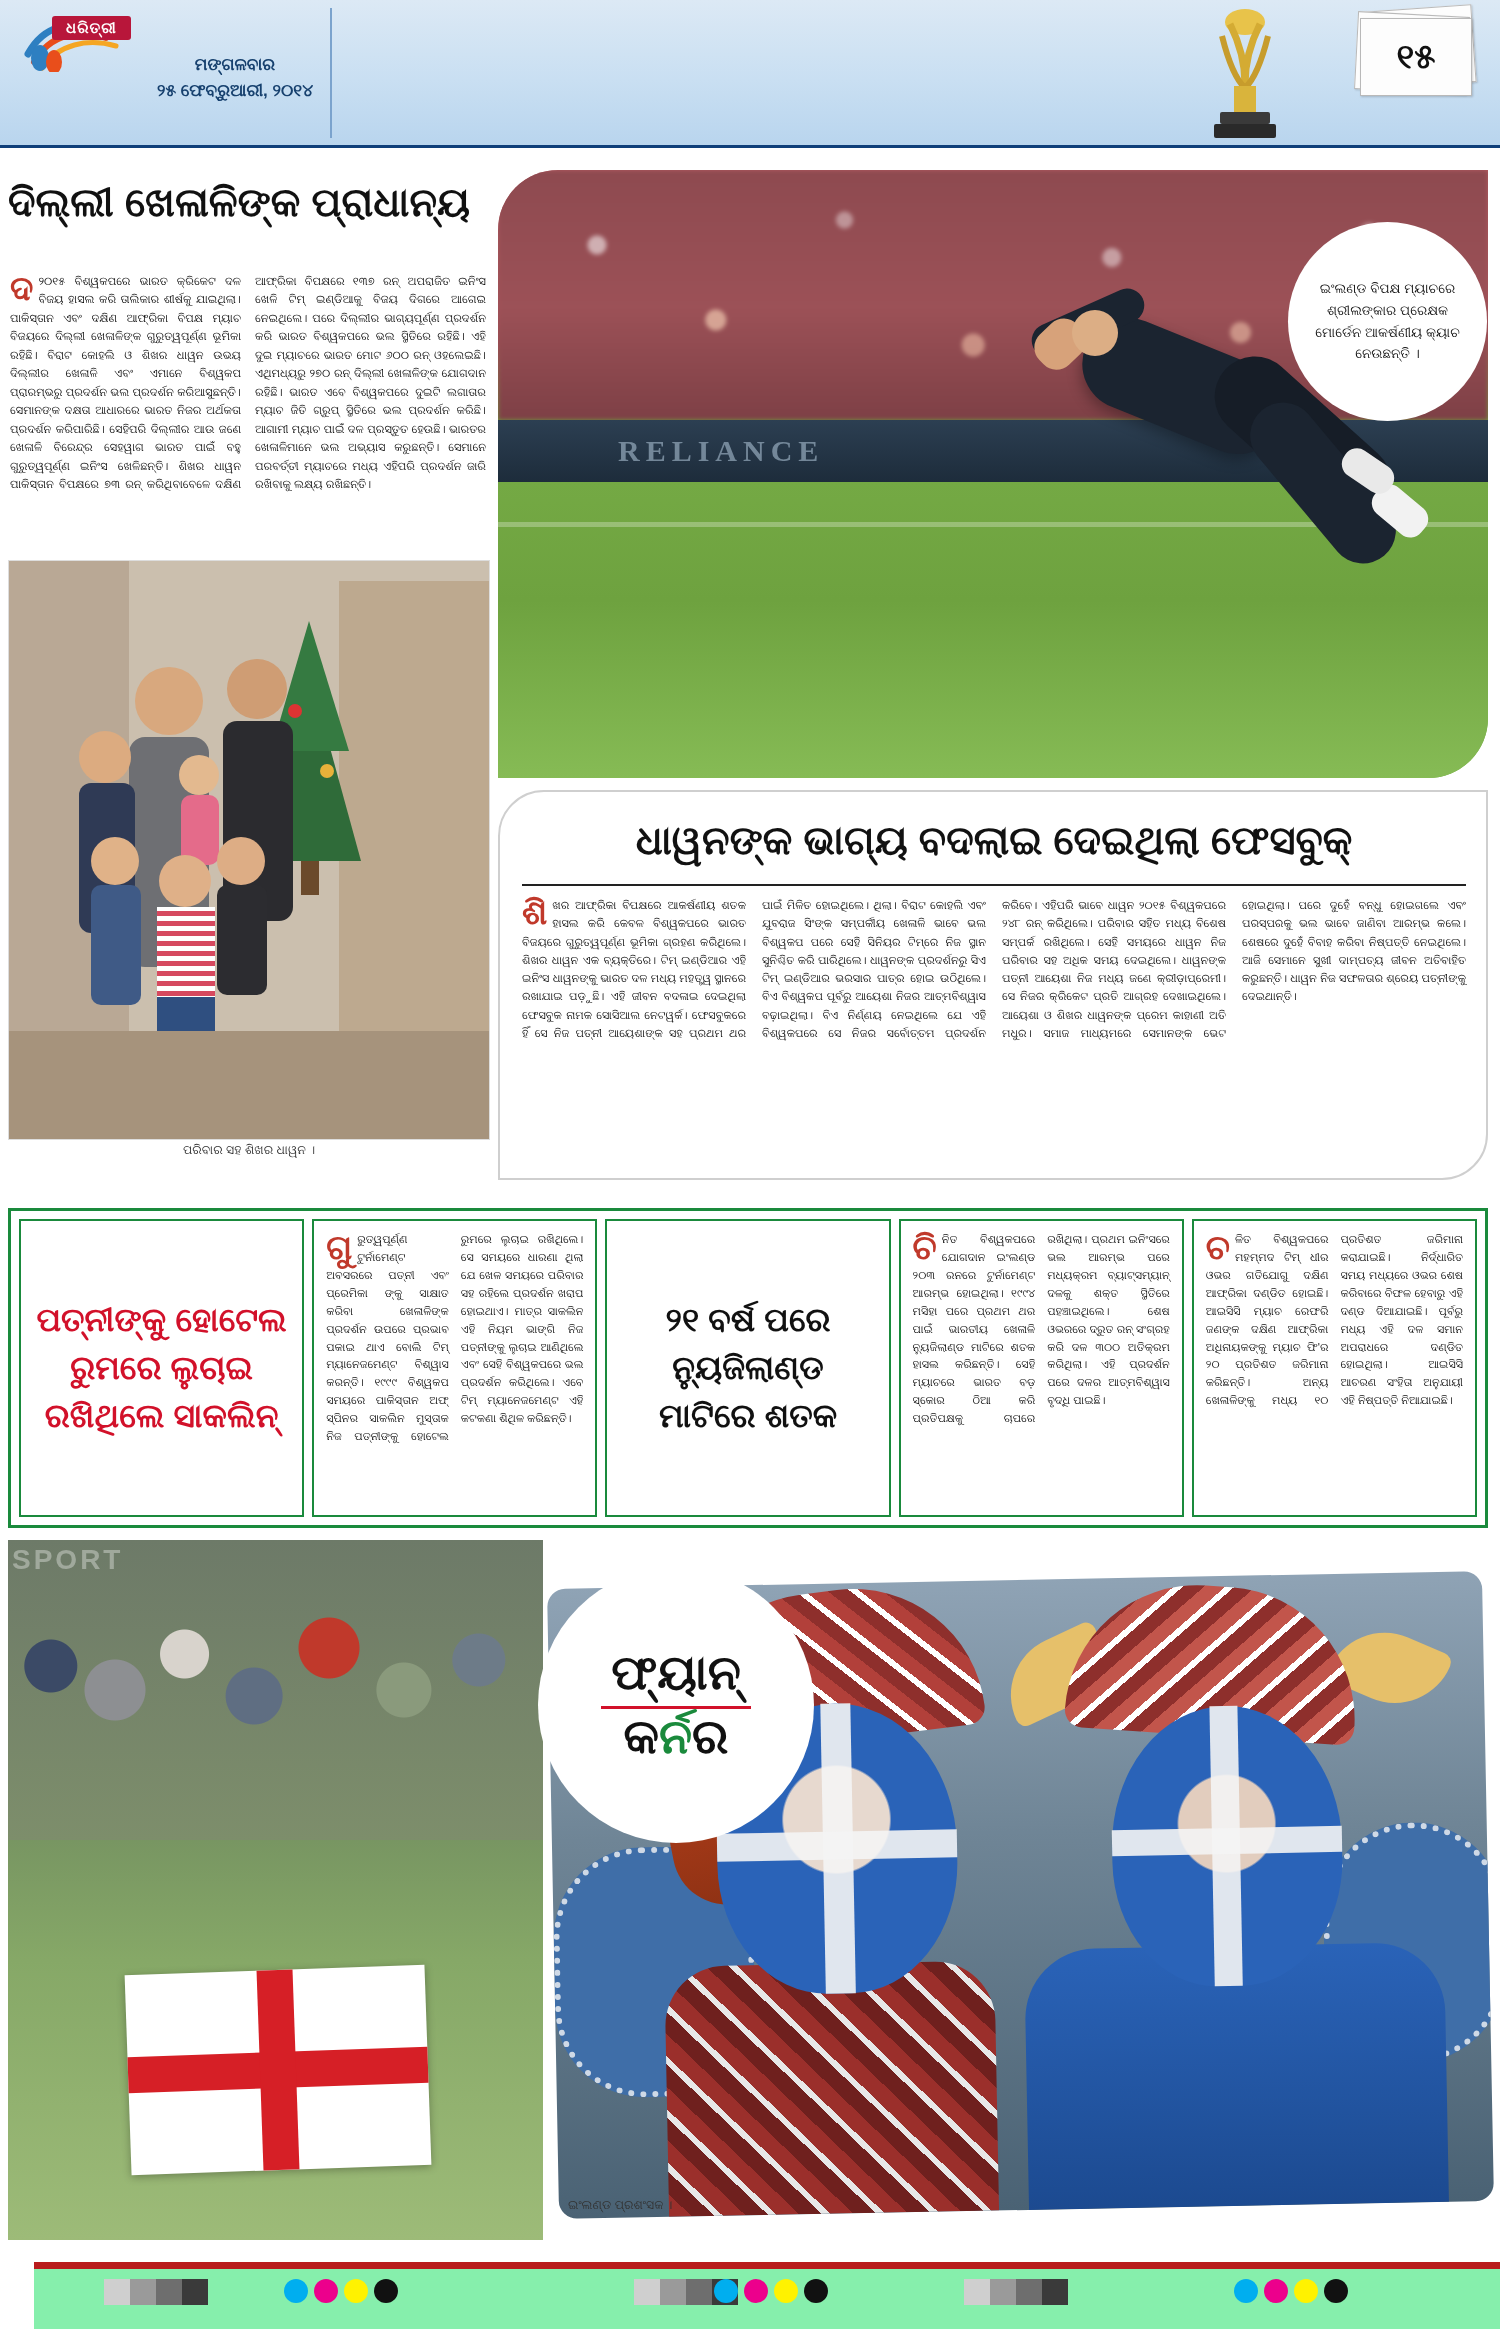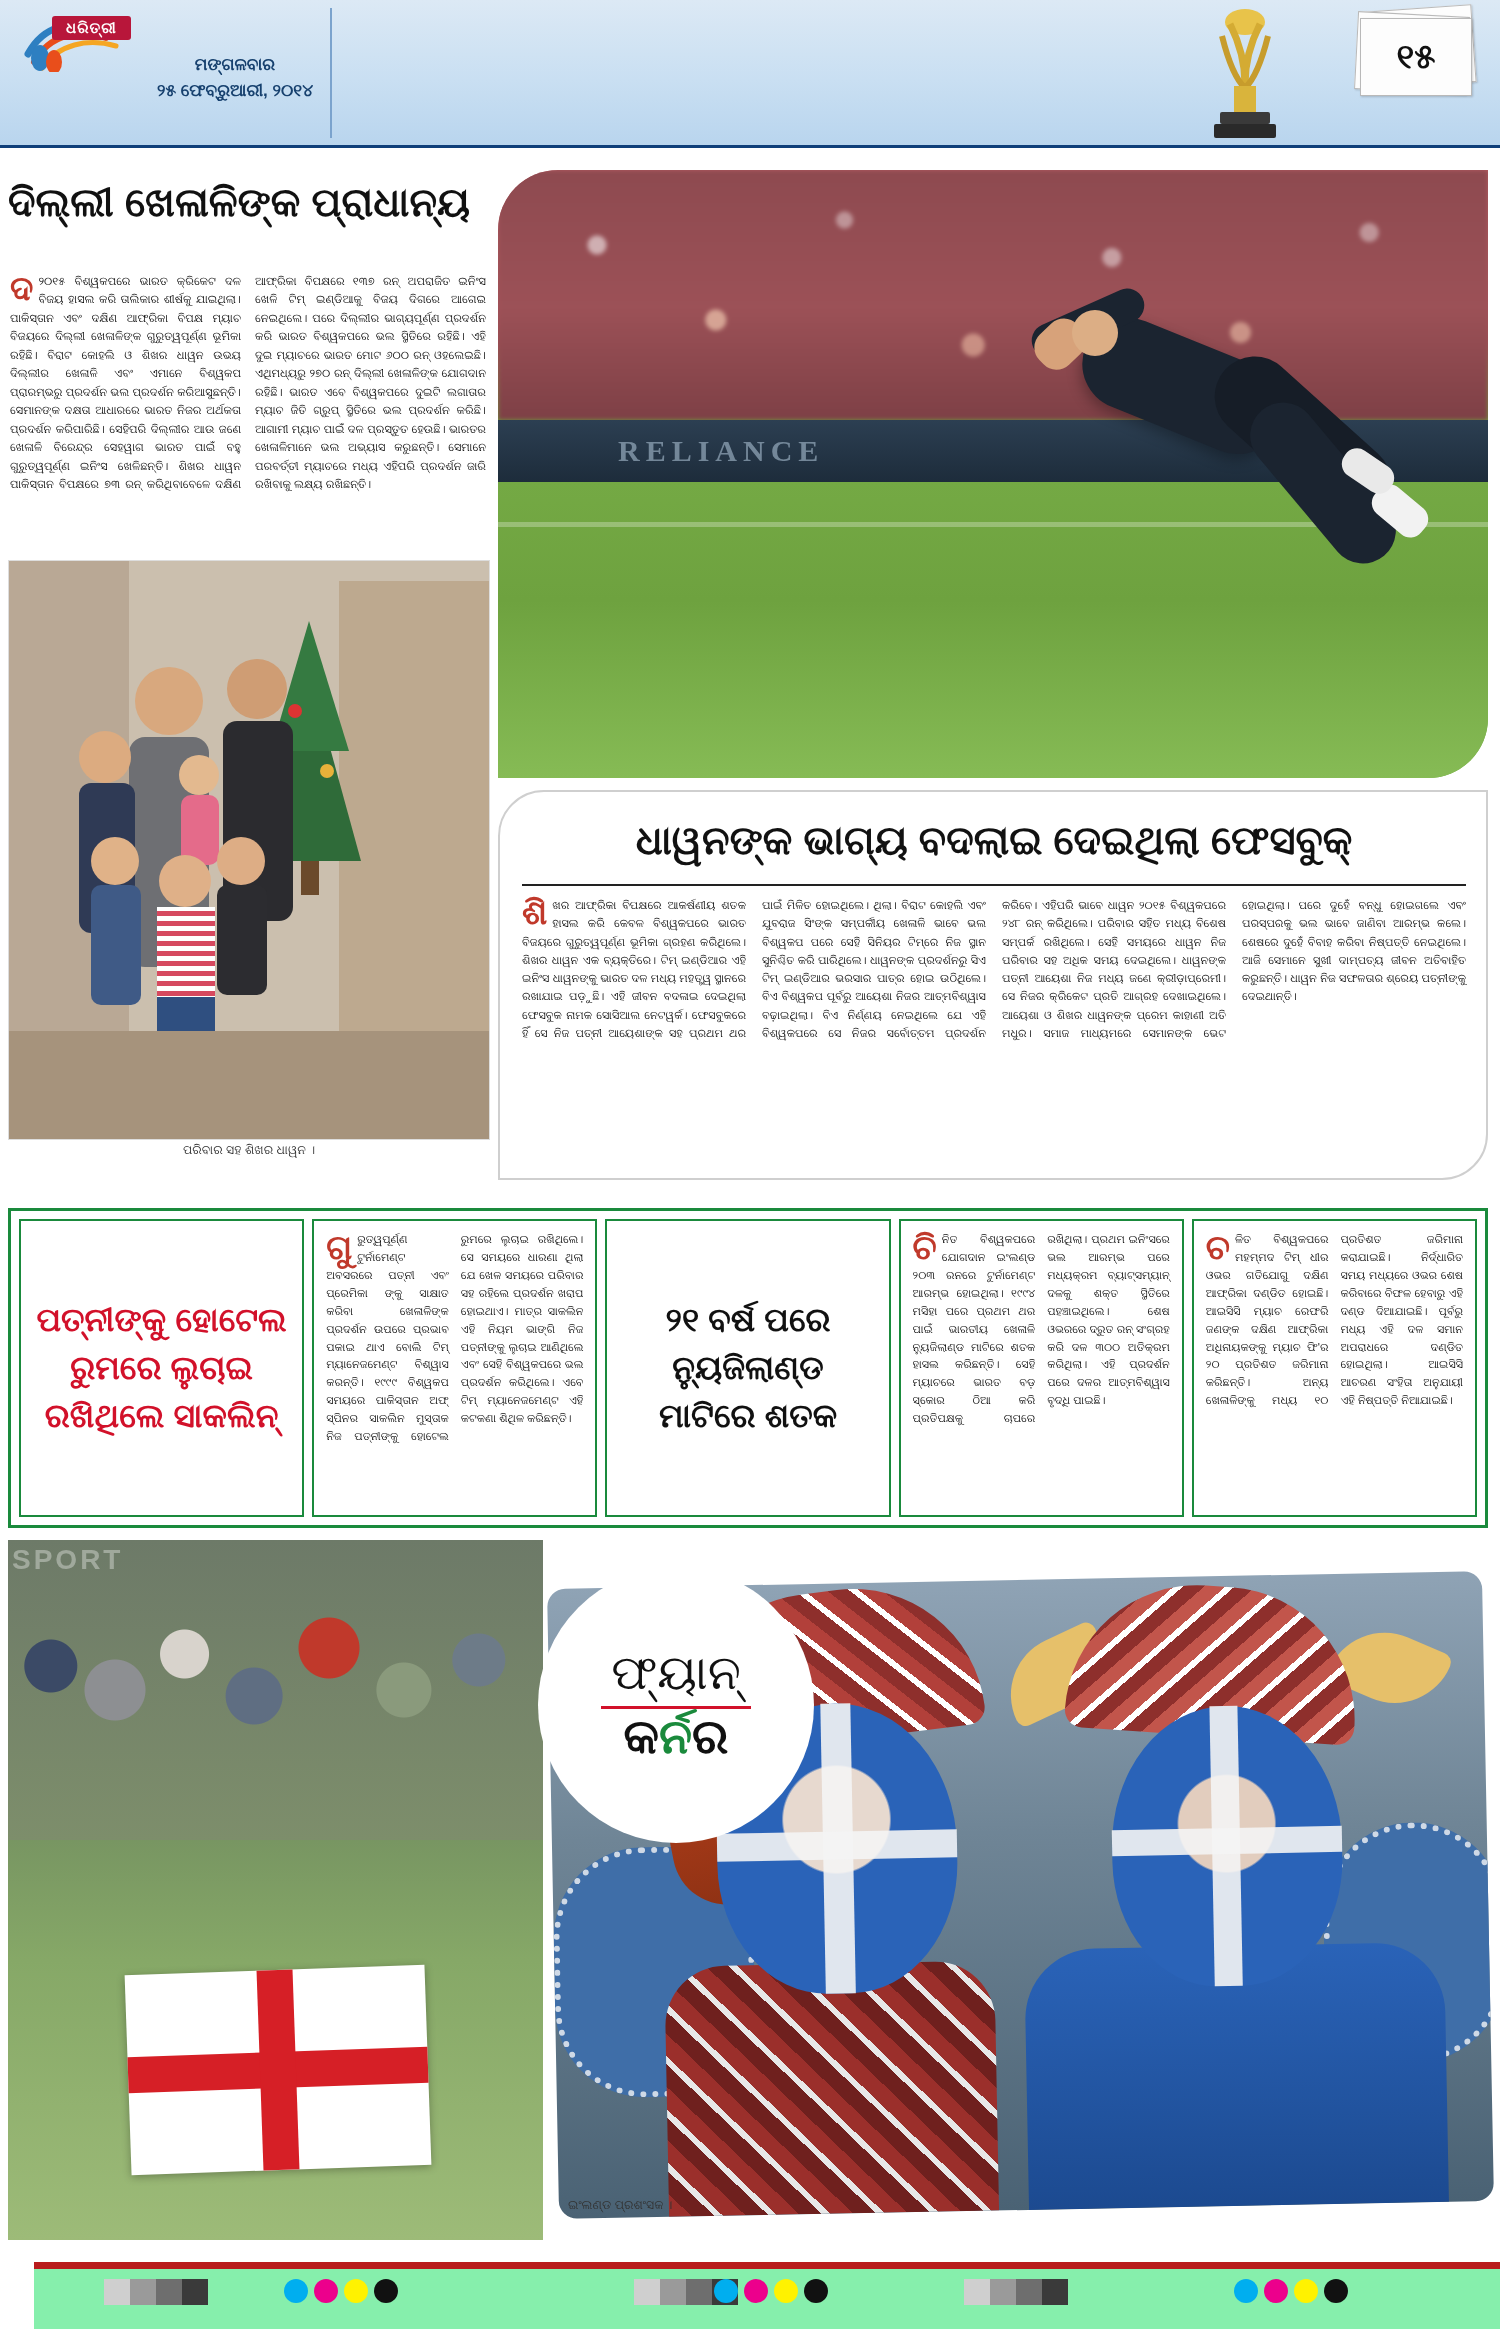--- a/index.html
+++ b/index.html
@@ -315,21 +315,21 @@
     position:absolute; left:770px; top:250px; width:180px; height:240px;
     background:#3f6ea8; border-radius:90px; border:6px dotted #cfd9e6;
   }
 
   .fan-corner-badge {
     position:absolute; left:533px; top:30px; width:270px; height:270px;
     background:#fff; border-radius:50%;
     display:flex; flex-direction:column; align-items:center; justify-content:center;
     box-shadow:0 0 0 3px #fff;
   }
-  .fan-corner-badge .l1 { font-size:48px; font-weight:normal; color:#111; line-height:1.1; }
+  .fan-corner-badge .l1 { font-size:48px; font-weight:bold; color:#111; line-height:1.1; }
   .fan-corner-badge .l2 { font-size:48px; font-weight:bold; color:#111; line-height:1.1; }
   .fan-corner-badge .l2 .g { color:#1a8a3c; }
   .fan-corner-badge .bar {
     width:150px; height:3px; background:#d2112a; margin:6px 0 2px;
   }
   .cap-fans {
     position:absolute; left:560px; top:658px; font-size:12.5px; color:#333;
   }
 
   
@@ -436,20 +436,21 @@
       <div class="legs"></div>
       <div class="legs2"></div>
       <div class="arm">
           <div class="hand"></div>
         </div>
       <div class="head"></div>
       <div class="shoe"></div>
       <div class="shoe2"></div>
     </div>
   </div>
+  <div class="bubble">ଇଂଲଣ୍ଡ ବିପକ୍ଷ ମ୍ୟାଚରେ ଶ୍ରୀଲଙ୍କାର ପ୍ରେକ୍ଷକ ମୋର୍ଡେନ ଆକର୍ଷଣୀୟ କ୍ୟାଚ ନେଉଛନ୍ତି ।</div>
 
   <div class="story2-wrap">
     <div class="story2-head">ଧାୱନଙ୍କ ଭାଗ୍ୟ ବଦଲାଇ ଦେଇଥିଲା ଫେସବୁକ୍</div>
     <div class="story2-rule"></div>
     <div class="story2-body">
       <span class="dropcap">ଶି</span><span>ଖର ଆଫ୍ରିକା ବିପକ୍ଷରେ ଆକର୍ଷଣୀୟ ଶତକ ହାସଲ କରି କେବଳ ବିଶ୍ୱକପରେ ଭାରତ ବିଜୟରେ ଗୁରୁତ୍ୱପୂର୍ଣ୍ଣ ଭୂମିକା ଗ୍ରହଣ କରିଥିଲେ। ଶିଖର ଧାୱନ ଏକ ବ୍ୟକ୍ତିରେ। ଟିମ୍ ଇଣ୍ଡିଆର ଏହି ଇନିଂସ ଧାୱନଙ୍କୁ ଭାରତ ଦଳ ମଧ୍ୟ ମହତ୍ତ୍ୱ ସ୍ଥାନରେ ରଖାଯାଇ ପଡ଼ୁଛି। ଏହି ଜୀବନ ବଦଳାଇ ଦେଇଥିଲା ଫେସବୁକ ନାମକ ସୋସିଆଲ ନେଟୱର୍କ। ଫେସବୁକରେ ହିଁ ସେ ନିଜ ପତ୍ନୀ ଆୟେଶାଙ୍କ ସହ ପ୍ରଥମ ଥର ପାଇଁ ମିଳିତ ହୋଇଥିଲେ।</span>
       <span>ଥିଲା। ବିରାଟ କୋହଲି ଏବଂ ଯୁବରାଜ ସିଂଙ୍କ ସମ୍ପର୍କୀୟ ଖେଳାଳି ଭାବେ ଭଲ ବିଶ୍ୱକପ ପରେ ସେହି ସିନିୟର ଟିମ୍ରେ ନିଜ ସ୍ଥାନ ସୁନିଶ୍ଚିତ କରି ପାରିଥିଲେ। ଧାୱନଙ୍କ ପ୍ରଦର୍ଶନରୁ ସିଏ ଟିମ୍ ଇଣ୍ଡିଆର ଭରସାର ପାତ୍ର ହୋଇ ଉଠିଥିଲେ। ବିଏ ବିଶ୍ୱକପ ପୂର୍ବରୁ ଆୟେଶା ନିଜର ଆତ୍ମବିଶ୍ୱାସ ବଢ଼ାଇଥିଲା। ବିଏ ନିର୍ଣ୍ଣୟ ନେଇଥିଲେ ଯେ ଏହି ବିଶ୍ୱକପରେ ସେ ନିଜର ସର୍ବୋତ୍ତମ ପ୍ରଦର୍ଶନ କରିବେ। ଏହିପରି ଭାବେ ଧାୱନ ୨୦୧୫ ବିଶ୍ୱକପରେ ୨୪୮ ରନ୍ କରିଥିଲେ।</span>
       <span>ପରିବାର ସହିତ ମଧ୍ୟ ବିଶେଷ ସମ୍ପର୍କ ରଖିଥିଲେ। ସେହି ସମୟରେ ଧାୱନ ନିଜ ପରିବାର ସହ ଅଧିକ ସମୟ ଦେଇଥିଲେ। ଧାୱନଙ୍କ ପତ୍ନୀ ଆୟେଶା ନିଜ ମଧ୍ୟ ଜଣେ କ୍ରୀଡ଼ାପ୍ରେମୀ। ସେ ନିଜର କ୍ରିକେଟ ପ୍ରତି ଆଗ୍ରହ ଦେଖାଇଥିଲେ। ଆୟେଶା ଓ ଶିଖର ଧାୱନଙ୍କ ପ୍ରେମ କାହାଣୀ ଅତି ମଧୁର।</span>
       <span>ସମାଜ ମାଧ୍ୟମରେ ସେମାନଙ୍କ ଭେଟ ହୋଇଥିଲା। ପରେ ଦୁହେଁ ବନ୍ଧୁ ହୋଇଗଲେ ଏବଂ ପରସ୍ପରକୁ ଭଲ ଭାବେ ଜାଣିବା ଆରମ୍ଭ କଲେ। ଶେଷରେ ଦୁହେଁ ବିବାହ କରିବା ନିଷ୍ପତ୍ତି ନେଇଥିଲେ। ଆଜି ସେମାନେ ସୁଖୀ ଦାମ୍ପତ୍ୟ ଜୀବନ ଅତିବାହିତ କରୁଛନ୍ତି। ଧାୱନ ନିଜ ସଫଳତାର ଶ୍ରେୟ ପତ୍ନୀଙ୍କୁ ଦେଇଥାନ୍ତି।</span>
     </div>

